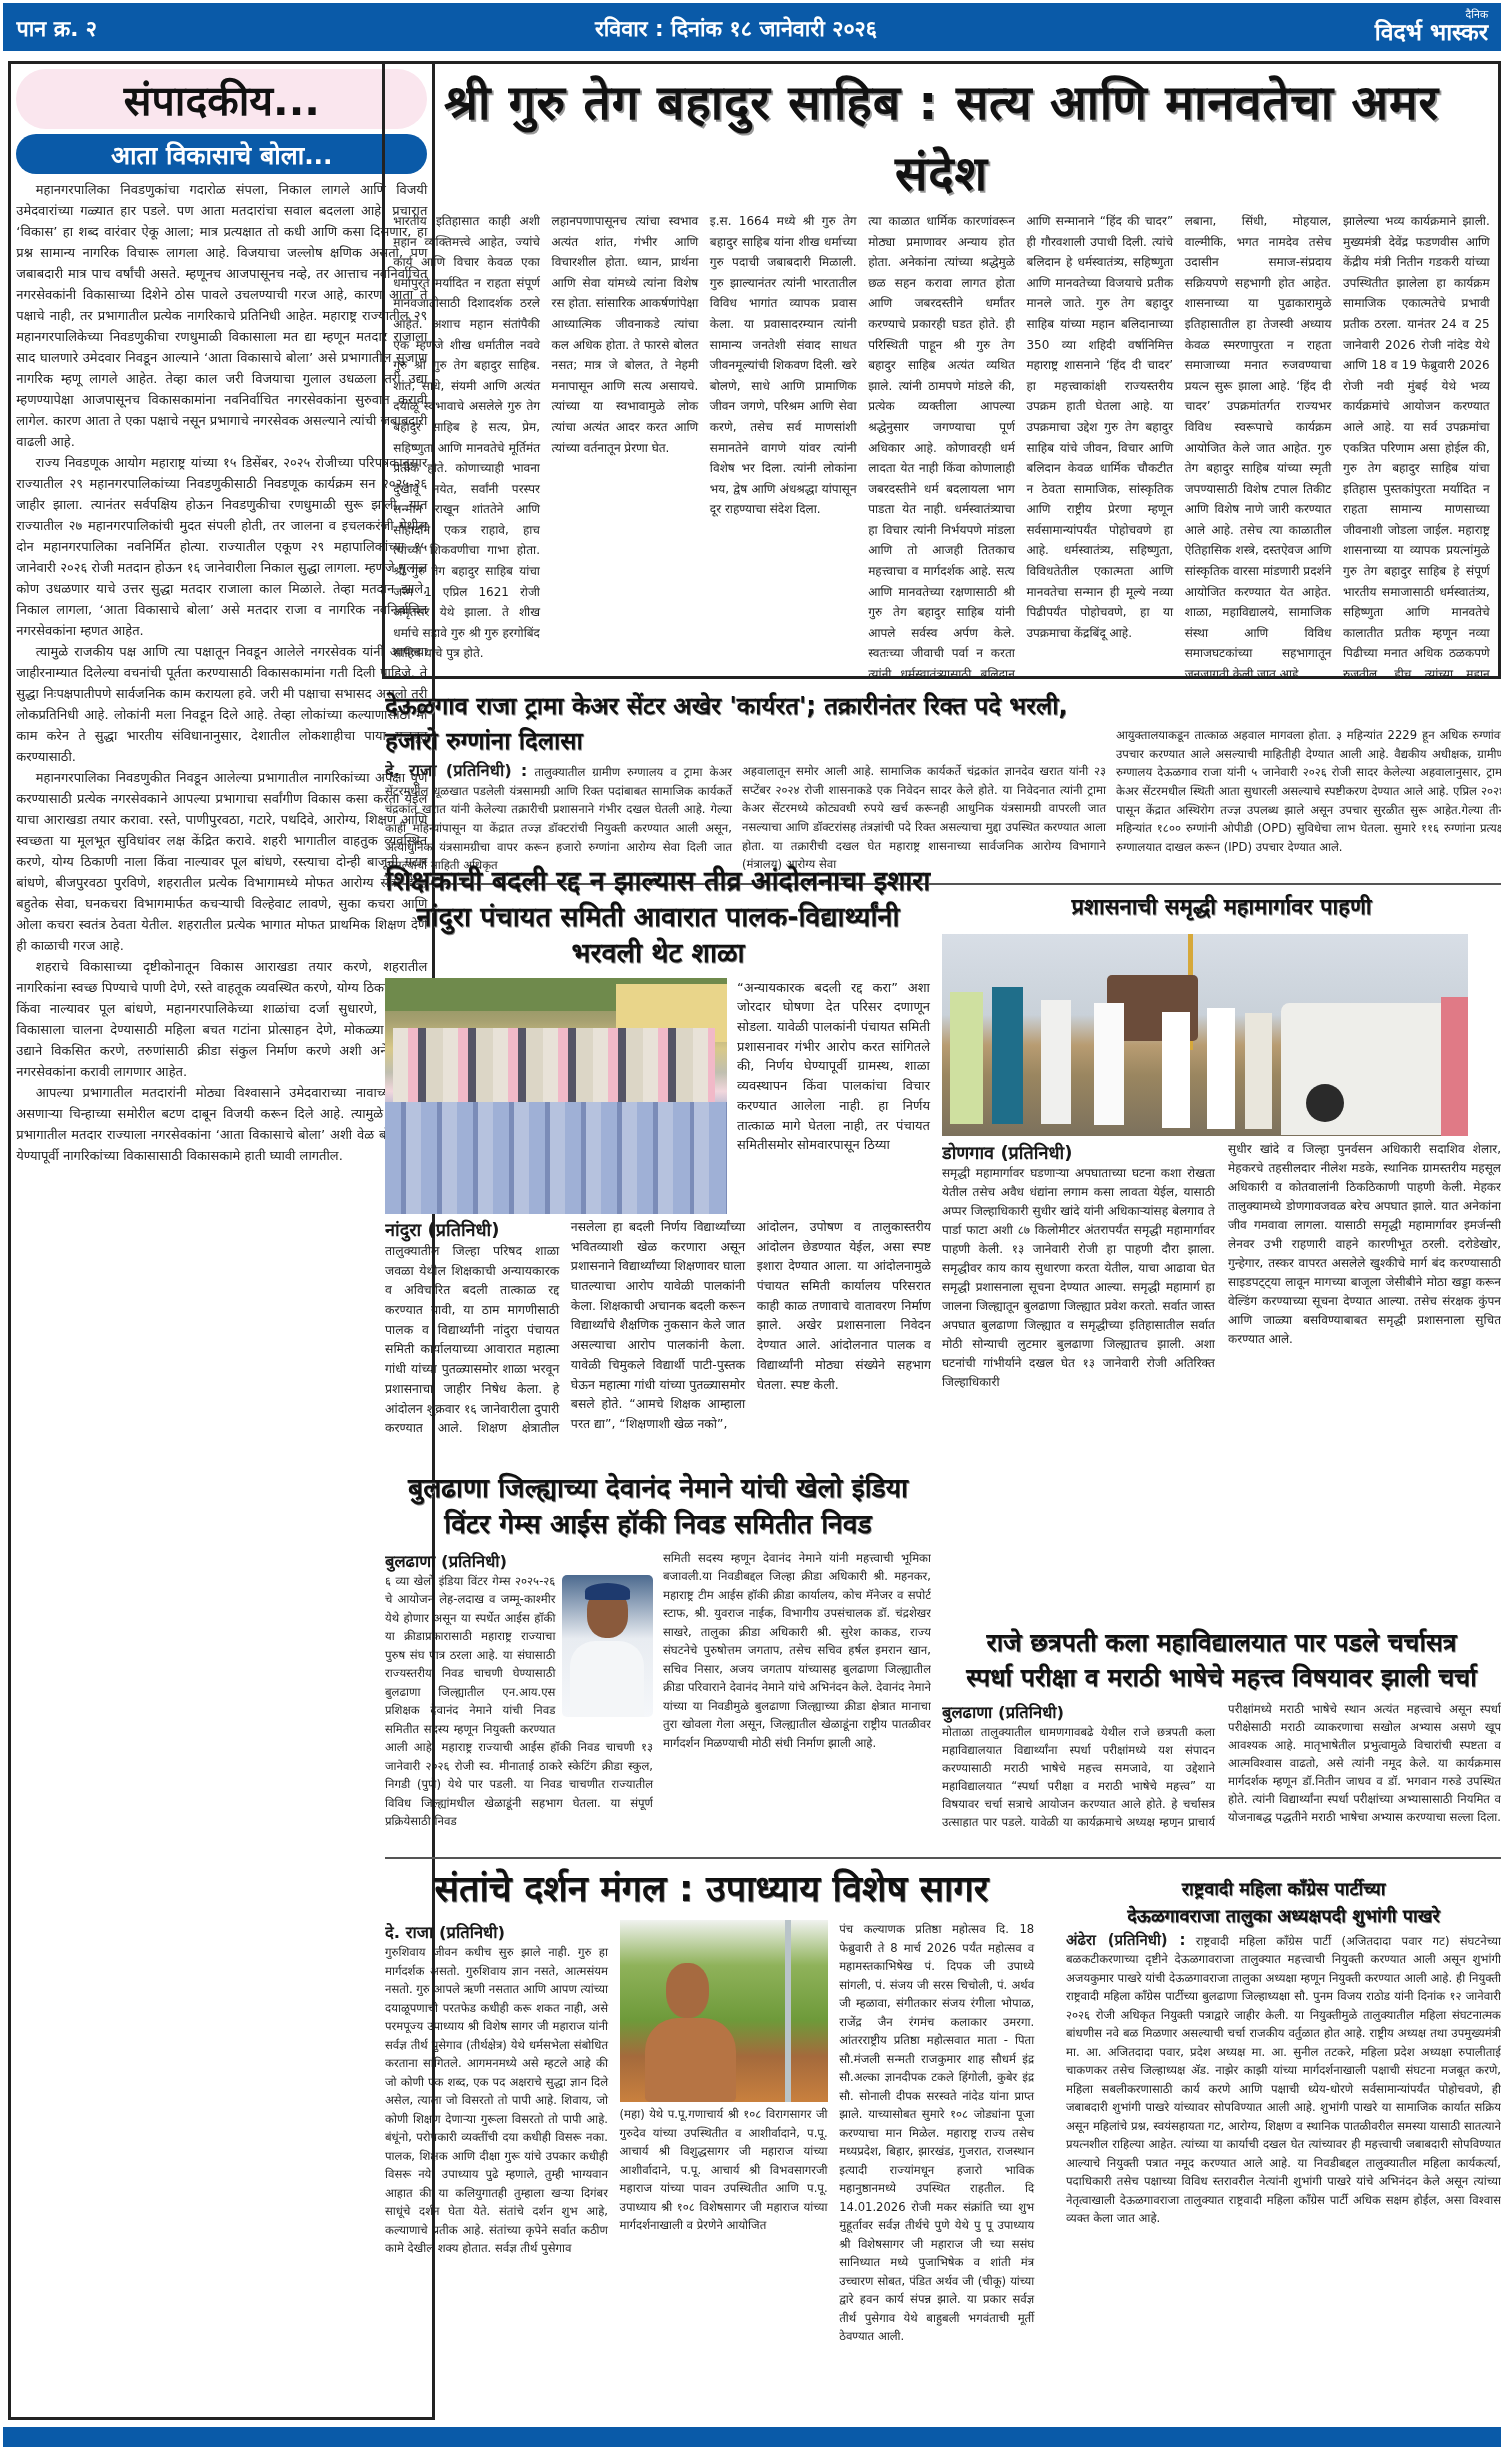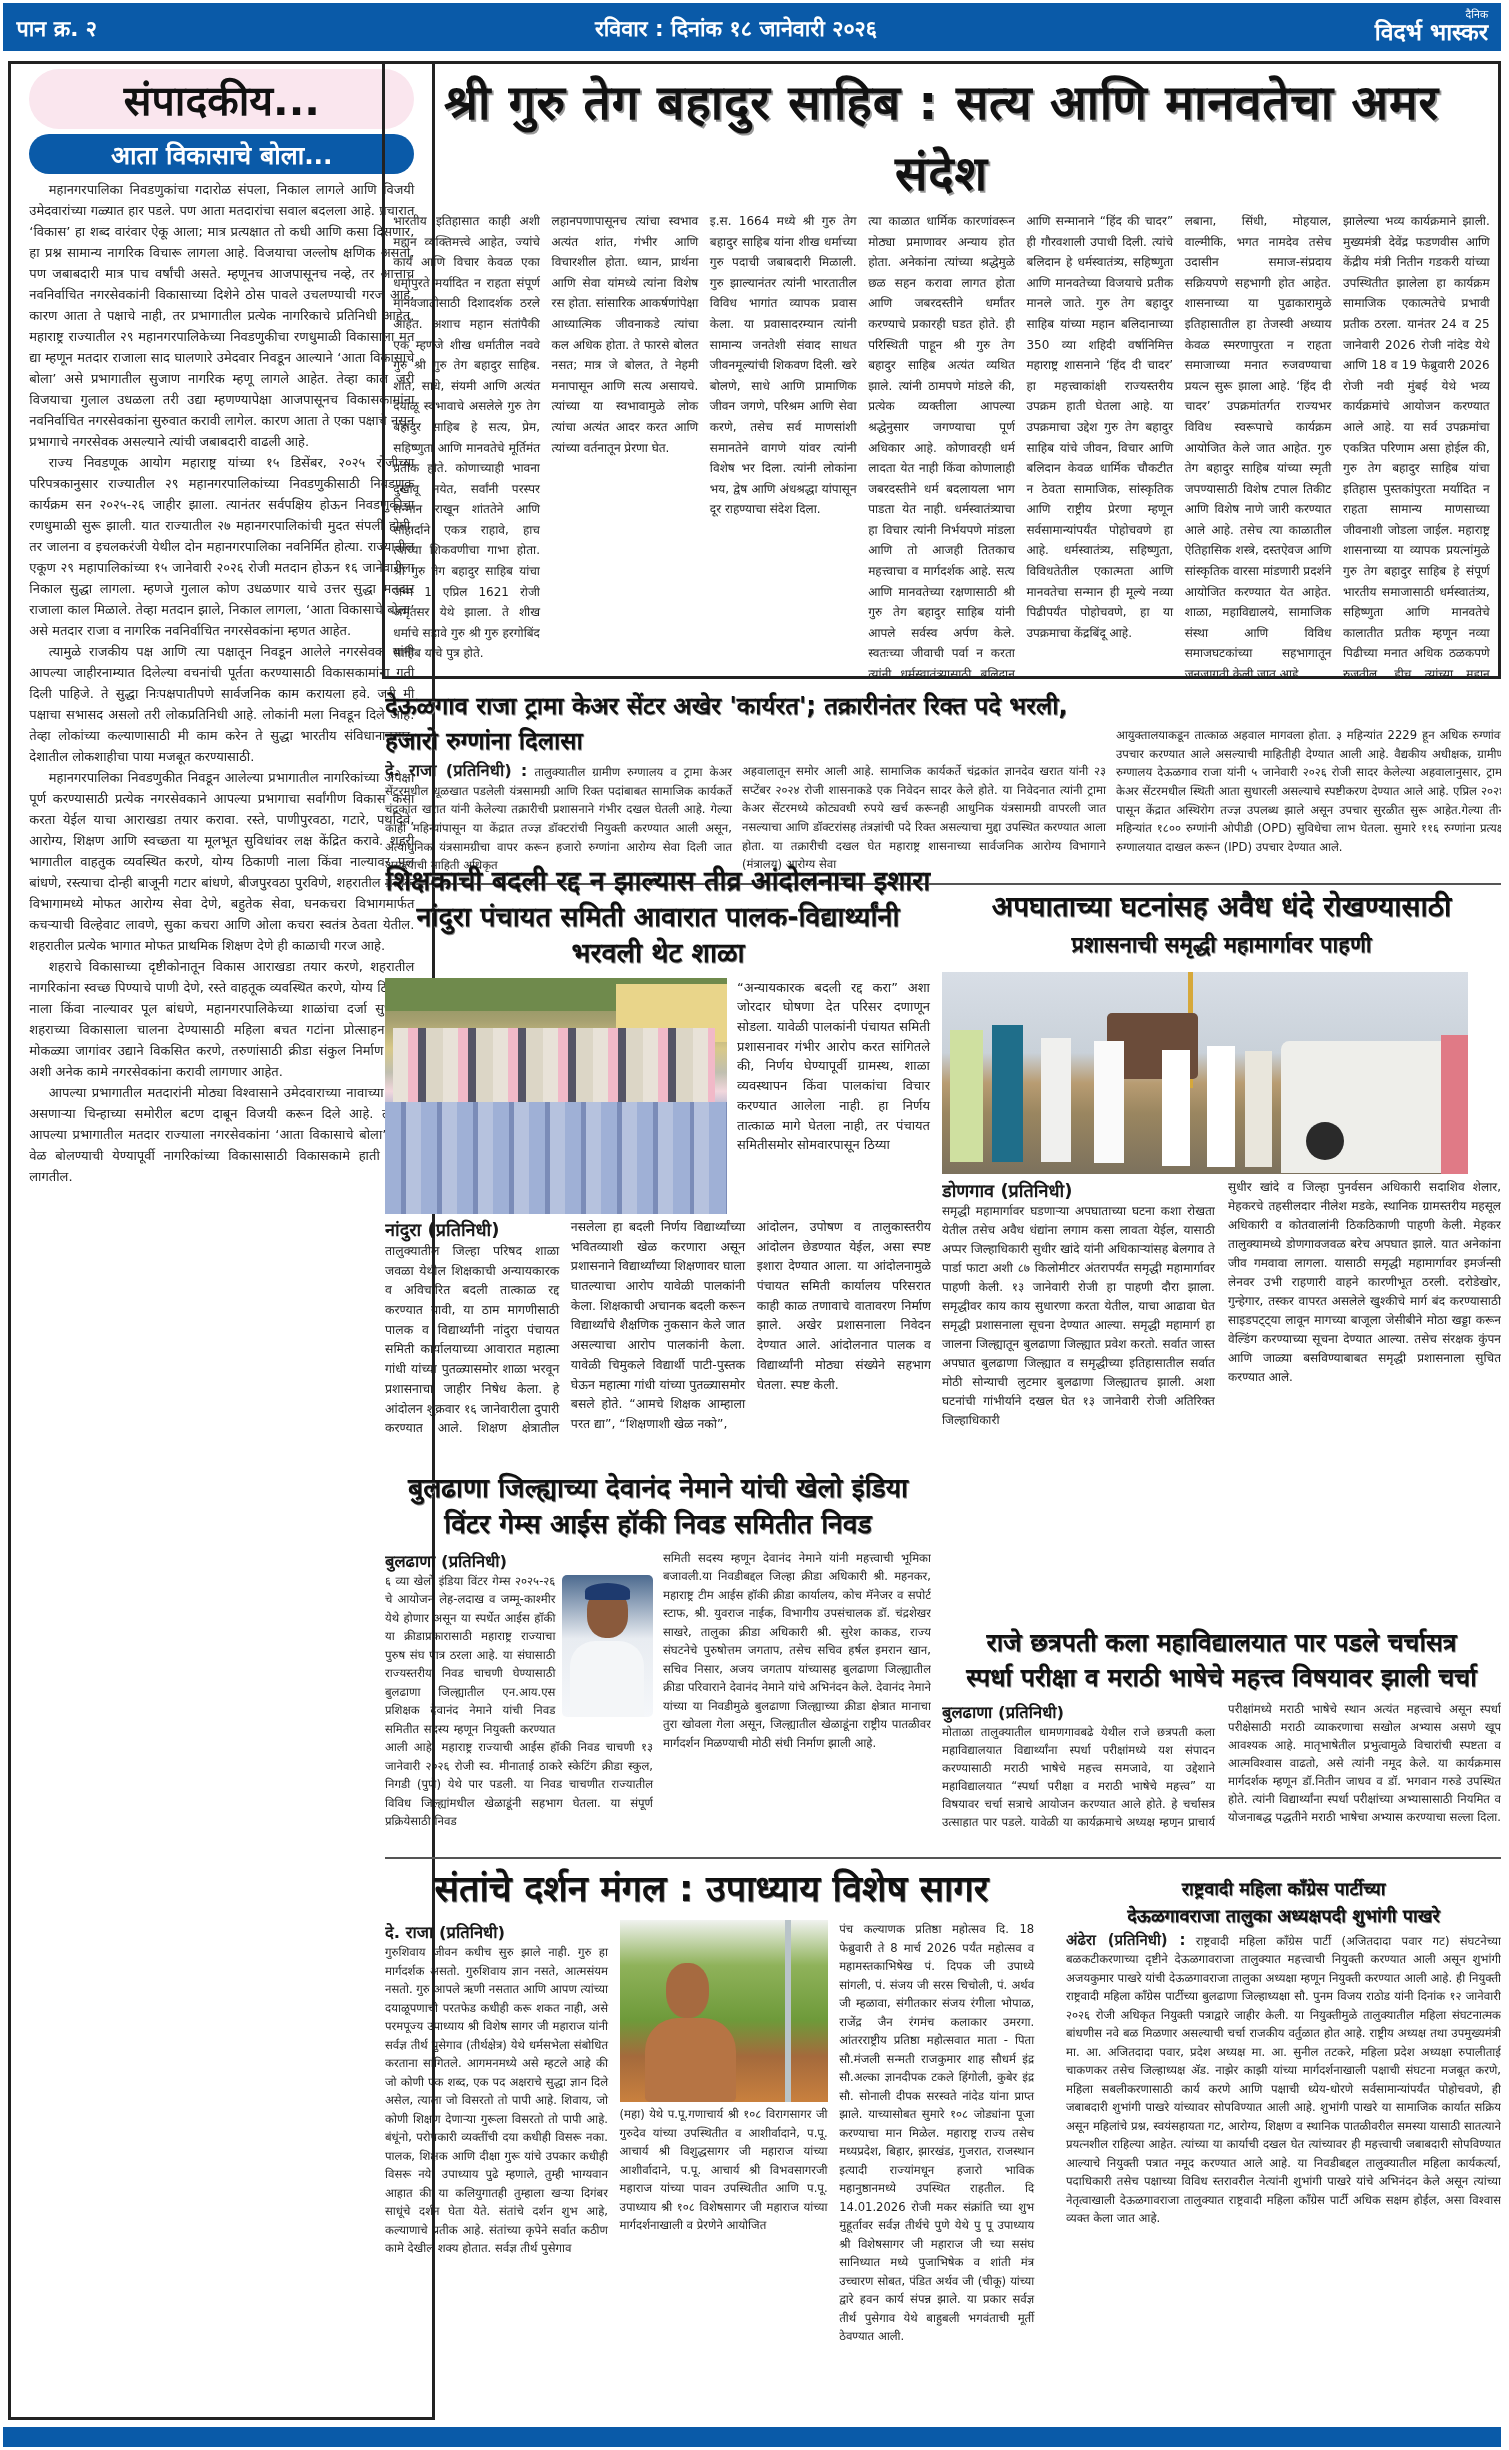--- a/index.html
+++ b/index.html
@@ -23,21 +23,21 @@
     position: absolute; left: 3.3px; top: 2427px; width: 1498px; height: 20px; background: #0a5aa8;
   }
 
   .col-text { font-size: 13px; line-height: 21px; text-align: justify; color: #1f1f1f; }
   .col-text p { text-indent: 1.5em; }
   .tight { font-size: 11.6px; line-height: 18.6px; }
 
   
   .editorial {
     position: absolute; left: 8.3px; top: 61px; width: 427px; height: 2359px;
-    border: 3.3px solid #222; padding: 5px 18px; overflow: hidden;
+    border: 3.3px solid #222; padding: 5px 5px; overflow: hidden;
   }
   .ed-title {
     background: #fae6ee; border-radius: 30px; height: 60px; display: flex; align-items: center; justify-content: center;
     font-size: 41px; font-weight: bold; color: #111;
   }
   .ed-sub {
     margin-top: 5px; background: #0a5aa8; color: #fff; border-radius: 25px; height: 40px;
     display: flex; align-items: center; justify-content: center; font-size: 25px; font-weight: bold;
   }
   .ed-body { margin-top: 5px; }
@@ -143,21 +143,20 @@
     <div>
       <div class="dateline">नांदुरा (प्रतिनिधी)</div>
       <div class="col-text tight" style="font-size:12.4px; line-height:19.7px;">तालुक्यातील जिल्हा परिषद शाळा जवळा येथील शिक्षकाची अन्यायकारक व अविचारित बदली तात्काळ रद्द करण्यात यावी, या ठाम मागणीसाठी पालक व विद्यार्थ्यांनी नांदुरा पंचायत समिती कार्यालयाच्या आवारात महात्मा गांधी यांच्या पुतळ्यासमोर शाळा भरवून प्रशासनाचा जाहीर निषेध केला. हे आंदोलन शुक्रवार १६ जानेवारीला दुपारी करण्यात आले. शिक्षण क्षेत्रातील कोणताही संबंध</div>
     </div>
     <div class="col-text tight" style="font-size:12.4px; line-height:19.7px;">नसलेला हा बदली निर्णय विद्यार्थ्यांच्या भवितव्याशी खेळ करणारा असून प्रशासनाने विद्यार्थ्यांच्या शिक्षणावर घाला घातल्याचा आरोप यावेळी पालकांनी केला. शिक्षकाची अचानक बदली करून विद्यार्थ्यांचे शैक्षणिक नुकसान केले जात असल्याचा आरोप पालकांनी केला. यावेळी चिमुकले विद्यार्थी पाटी-पुस्तक घेऊन महात्मा गांधी यांच्या पुतळ्यासमोर बसले होते. “आमचे शिक्षक आम्हाला परत द्या”, “शिक्षणाशी खेळ नको”,</div>
     <div class="col-text tight" style="font-size:12.4px; line-height:19.7px;">आंदोलन, उपोषण व तालुकास्तरीय आंदोलन छेडण्यात येईल, असा स्पष्ट इशारा देण्यात आला. या आंदोलनामुळे पंचायत समिती कार्यालय परिसरात काही काळ तणावाचे वातावरण निर्माण झाले. अखेर प्रशासनाला निवेदन देण्यात आले. आंदोलनात पालक व विद्यार्थ्यांनी मोठ्या संख्येने सहभाग घेतला. स्पष्ट केली.</div>
   </div>
 </div>
 
 <div class="story" style="left:942px; top:888px; width:559px; height:736px;">
-  <div class="headline" style="font-size:28px; line-height:38px; text-align:center;">अपघाताच्या घटनांसह अवैध धंदे रोखण्यासाठी</div>
   <div class="headline" style="font-size:22px; line-height:38px; text-align:center;">प्रशासनाची समृद्धी महामार्गावर पाहणी</div>
   <div class="photo photo-road" style="width:526px; height:202px; margin-top:8.3px;">
     <div class="shape" style="left:246px; top:0; width:5px; height:116px; background:#d6a83a;"></div>
     <div class="shape" style="left:165px; top:41px; width:91px; height:66px; background:#6b4c3a; border-radius:5px;"></div>
     <div class="shape" style="left:339px; top:69px; width:187px; height:132px; background:#eeeeea; border-radius:8.3px 8.3px 0 0;"></div>
     <div class="shape" style="left:364px; top:150px; width:38px; height:38px; background:#2a2a2a; border-radius:50%;"></div>
     <div class="shape" style="left:8.3px; top:58px; width:33px; height:132px; background:#cfe0a0;"></div>
     <div class="shape" style="left:50px; top:53px; width:31px; height:137px; background:#1f6e8a;"></div>
     <div class="shape" style="left:99px; top:66px; width:30px; height:124px; background:#f0f0ee;"></div>
     <div class="shape" style="left:152px; top:69px; width:30px; height:122px; background:#fafafa;"></div>

